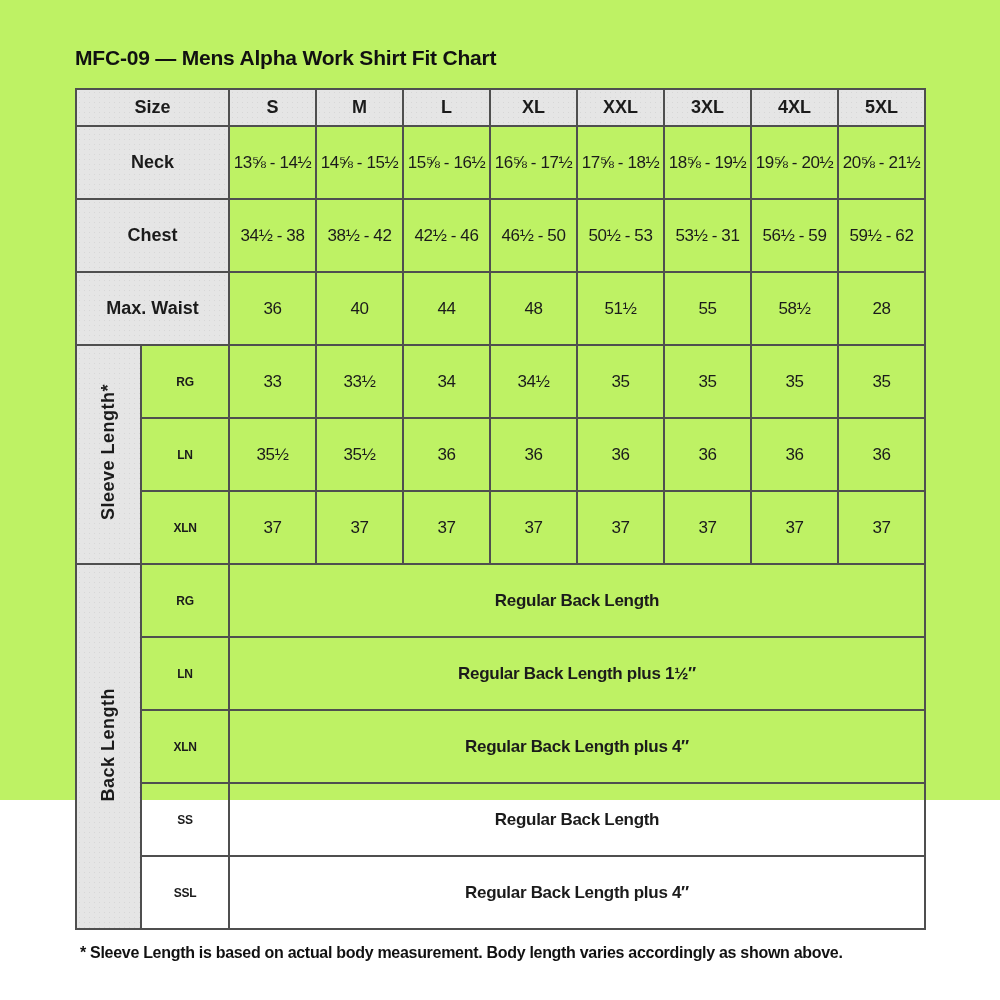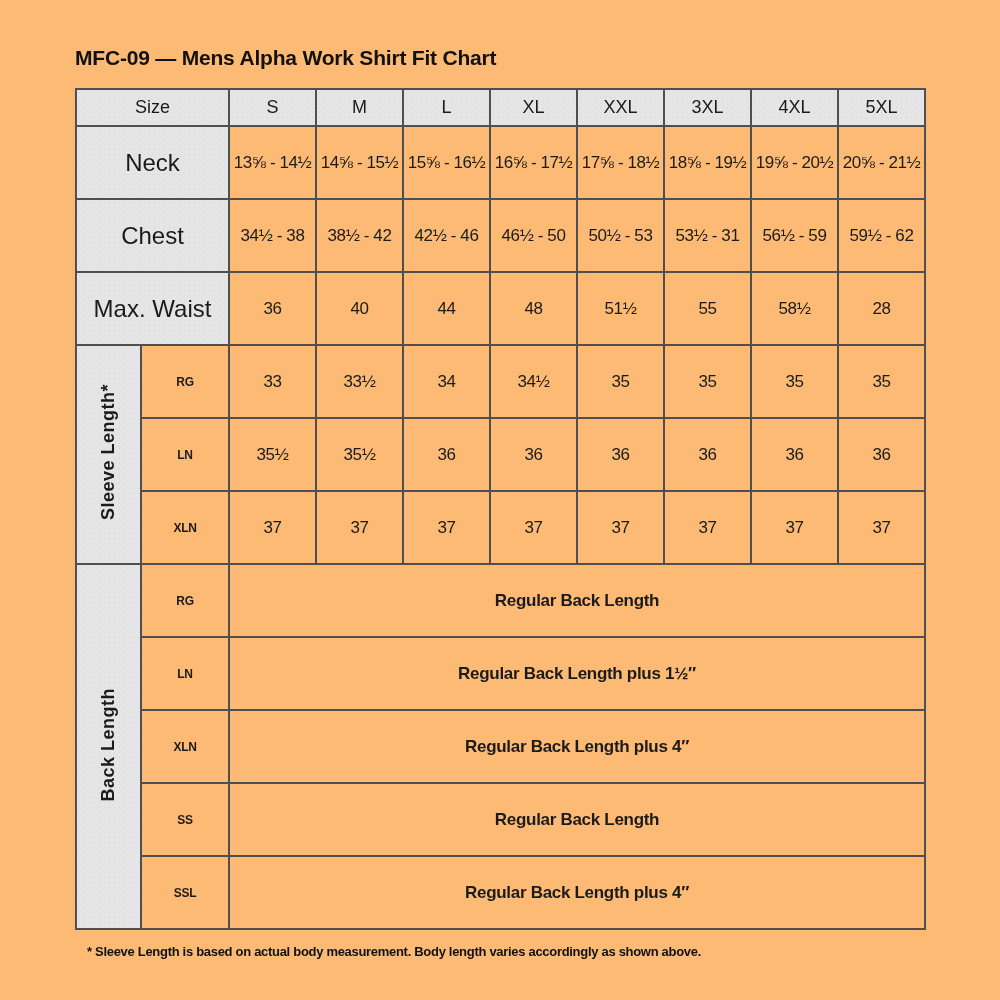--- a/index.html
+++ b/index.html
@@ -3,21 +3,21 @@
 <meta charset="utf-8">
 <style>
   * { margin: 0; padding: 0; box-sizing: border-box; }
   html, body { background: #ffffff; }
   body {
     width: 1000px; height: 1000px;
     font-family: "Liberation Sans", "DejaVu Sans", sans-serif;
     color: #1b1b1b;
     position: relative;
   }
-  .page { position: relative; width: 1000px; height: 1000px; background: #fdba74; }
+  .page { position: relative; width: 1000px; height: 800px; background: #bef264; }
 
   .title {
     position: absolute; left: 75px; top: 46px;
     font-size: 21px; font-weight: 700; letter-spacing: -0.2px;
     color: #111111;
   }
 
   table.fit-table {
     position: absolute; left: 75px; top: 88px;
     width: 850px;
@@ -31,38 +31,38 @@
     overflow: hidden;
   }
   .gray {
     background-color: #e5e5e5;
     background-image: radial-gradient(#d7d7d7 0.8px, rgba(0,0,0,0) 0.8px);
     background-size: 5px 5px;
   }
   tr.h-header { height: 37px; }
   tr.h-row    { height: 73px; }
 
-  .hdr       { font-size: 18px; font-weight: 400; }
-  .rowlabel  { font-size: 24px; font-weight: 400; margin-top: 27px; }
+  .hdr       { font-size: 18px; font-weight: 700; }
+  .rowlabel  { font-size: 18px; font-weight: 700; margin-top: 27px; }
   .data      { font-size: 17px; font-weight: 400; letter-spacing: -0.4px; }
   .code      { font-size: 12px; font-weight: 700; letter-spacing: -0.3px; }
   .spantext  { font-size: 17px; font-weight: 700; letter-spacing: -0.3px; border-radius: 12px; }
 
   .vcell { padding: 0; }
   .vlabel {
     display: inline-block;
     writing-mode: vertical-rl;
     transform: rotate(180deg);
     font-size: 18px; font-weight: 700; letter-spacing: 0.5px;
     white-space: nowrap;
   }
 
   .footnote {
-    position: absolute; left: 87px; top: 944px;
-    font-size: 13px; font-weight: 700; letter-spacing: -0.3px;
+    position: absolute; left: 80px; top: 944px;
+    font-size: 16px; font-weight: 700; letter-spacing: -0.3px;
     color: #111111;
   }
 </style>
 </head>
 <body>
 
 <div class="page">
 
   <div class="title">MFC-09 — Mens Alpha Work Shirt Fit Chart</div>
 

